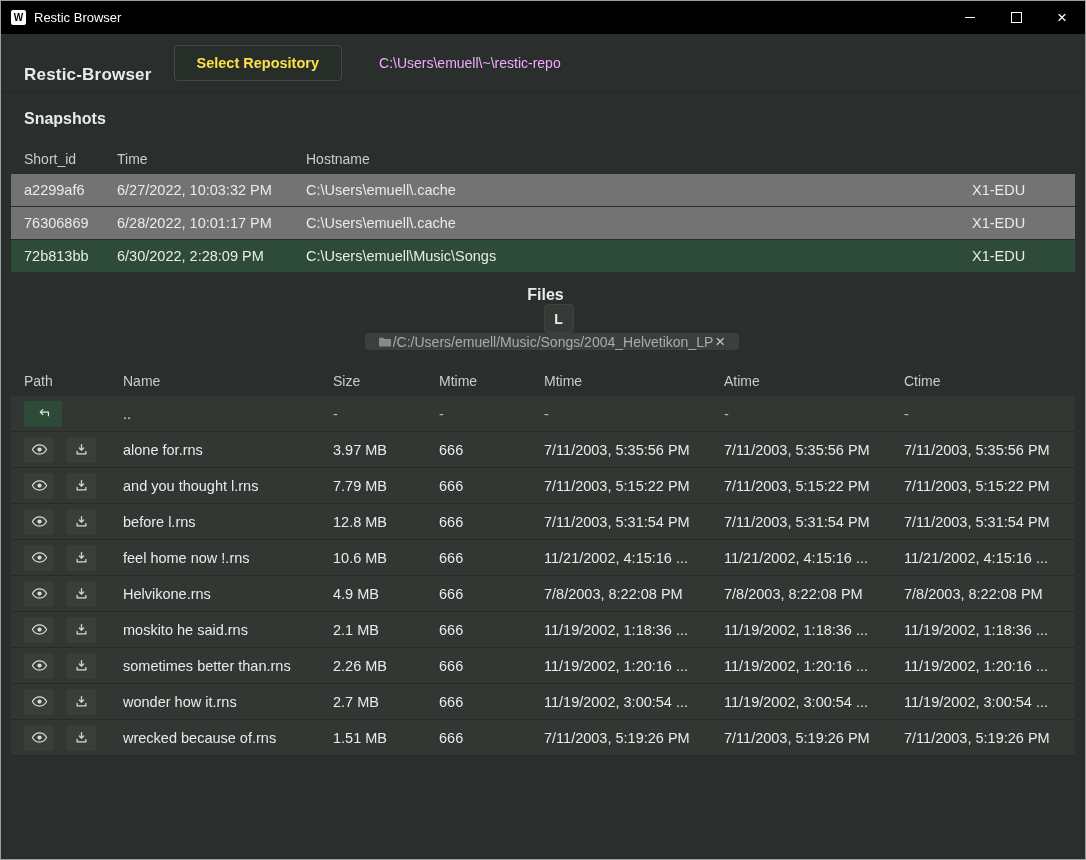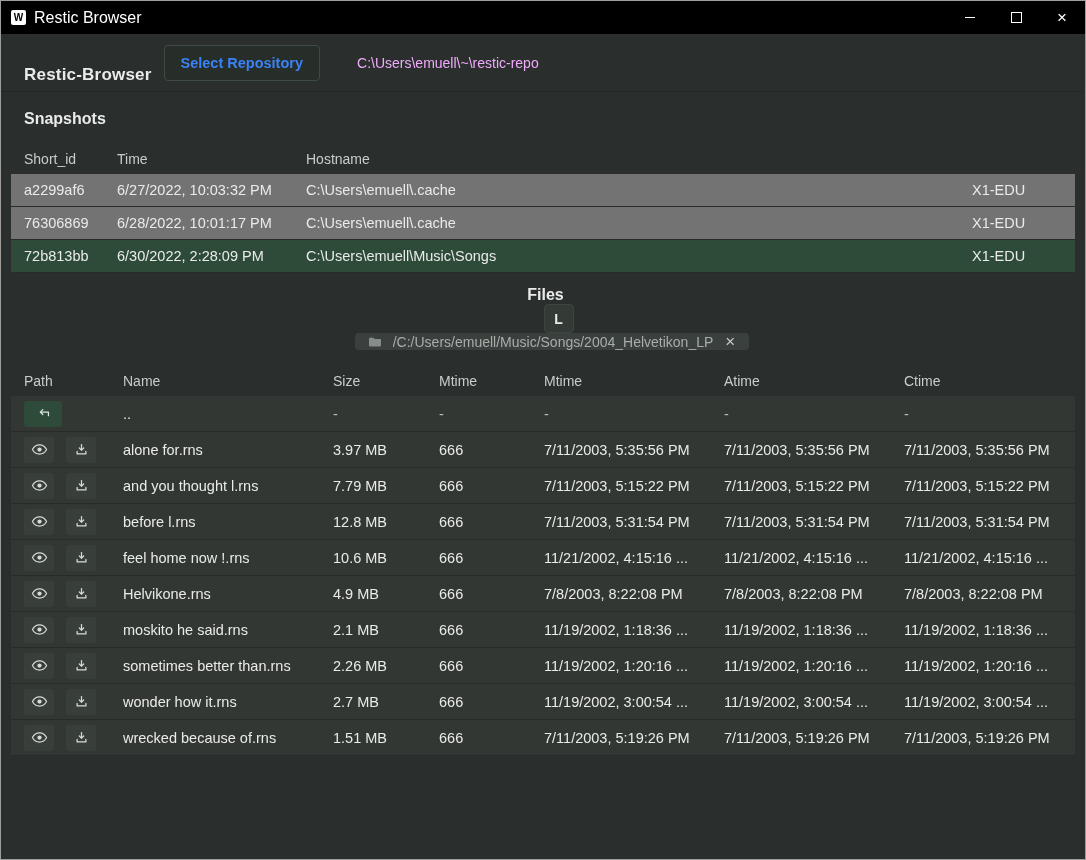--- a/index.html
+++ b/index.html
@@ -5,52 +5,52 @@
   html,body{margin:0;padding:0;}
   body{
     width:1086px;height:860px;box-sizing:border-box;overflow:hidden;
     background:#2a2f2d;border:1px solid #9e9e9e;
     font-family:"Liberation Sans",sans-serif;color:#e9ebe9;
   }
   
   .titlebar{height:33px;background:#000;display:flex;align-items:center;padding-left:10px;}
   .app-logo{width:15px;height:15px;background:#fff;color:#000;border-radius:2px;
     display:flex;align-items:center;justify-content:center;font-size:10px;font-weight:bold;}
-  .titlebar-title{margin-left:8px;font-size:16px;color:#fff;}
+  .titlebar-title{margin-left:8px;font-size:13px;color:#fff;}
   .win-controls{margin-left:auto;display:flex;height:33px;}
   .win-btn{width:46px;height:33px;background:transparent;border:none;color:#fff;
     display:flex;align-items:center;justify-content:center;cursor:pointer;font-family:inherit;}
   .glyph-min{display:block;width:10px;height:1px;background:#fff;}
   .glyph-max{display:block;width:9px;height:9px;border:1px solid #fff;}
   .glyph-close{font-size:17px;line-height:1;}
   
   .header{height:57px;display:flex;align-items:center;padding:0 23px;border-bottom:1px solid #242927;}
   .app-name{font-size:17px;font-weight:bold;letter-spacing:.2px;margin-top:24px;}
-  .repo-btn{margin-left:12px;height:36px;padding:0 16px;background:#272e2a;border:1px solid #3e4c43;
-    border-radius:4px;color:#3b82f6;font-size:14.5px;font-weight:bold;font-family:inherit;cursor:pointer;}
+  .repo-btn{margin-left:22px;height:36px;padding:0 22px;background:#272e2a;border:1px solid #3e4c43;
+    border-radius:4px;color:#fde047;font-size:14.5px;font-weight:bold;font-family:inherit;cursor:pointer;}
   .repo-path{margin-left:37px;font-size:14px;color:#f0abfc;}
   
   .section-title{font-size:16px;font-weight:bold;margin:18px 0 0 23px;}
   
   .table{margin:0 10px;}
   .snap-head,.snap-row{display:grid;grid-template-columns:93px 189px 336px 330px 1fr;
     align-items:center;padding-left:13px;}
   .file-head,.file-row{display:grid;grid-template-columns:99px 210px 106px 105px 180px 180px 1fr;
     align-items:center;padding-left:13px;}
   .snap-head,.file-head{height:30px;margin-top:16px;color:#c9cdc9;font-size:14px;}
   .snap-row{height:32px;background:#737373;border-bottom:1px solid #272c29;font-size:14.5px;}
   .snap-row.selected{background:#2e4b3a;}
   .file-row{height:35px;background:#323734;border-bottom:1px solid #272c29;font-size:14.5px;}
   .cell{overflow:hidden;white-space:nowrap;padding-right:10px;}
   
   .files-bar{display:flex;align-items:center;margin:13px 18px 0 23px;flex-direction:column;}
   .list-toggle{margin-left:26px;width:30px;height:29px;background:#343a36;border:1px solid #3e4440;
     border-radius:4px;color:#e9ebe9;font-size:14px;font-weight:bold;font-family:inherit;cursor:pointer;}
   .path-bar{flex:1;margin-left:13px;height:31px;background:#3a403d;border-radius:4px;
-    display:flex;align-items:center;padding:0 12px;gap:10px;cursor:text;}
+    display:flex;align-items:center;padding:0 12px;cursor:text;}
   .path-text{font-size:14px;color:#a9ada9;overflow:hidden;white-space:nowrap;flex:1;}
   .path-clear{background:transparent;border:none;color:#c6cac7;font-size:17px;cursor:pointer;
     font-family:inherit;padding:0 2px;line-height:1;}
   .folder-ic{color:#868c88;display:flex;}
   
   .actions{display:flex;gap:12px;align-items:center;overflow:visible;}
   .ibtn{width:30px;height:26px;background:#383e3a;border:none;border-radius:3px;color:#d7dbd8;
     display:flex;align-items:center;justify-content:center;cursor:pointer;}
   .ibtn.parent{width:38px;background:#2e4b3a;color:#d9e7de;}
   .muted{color:#b9bdba;}

